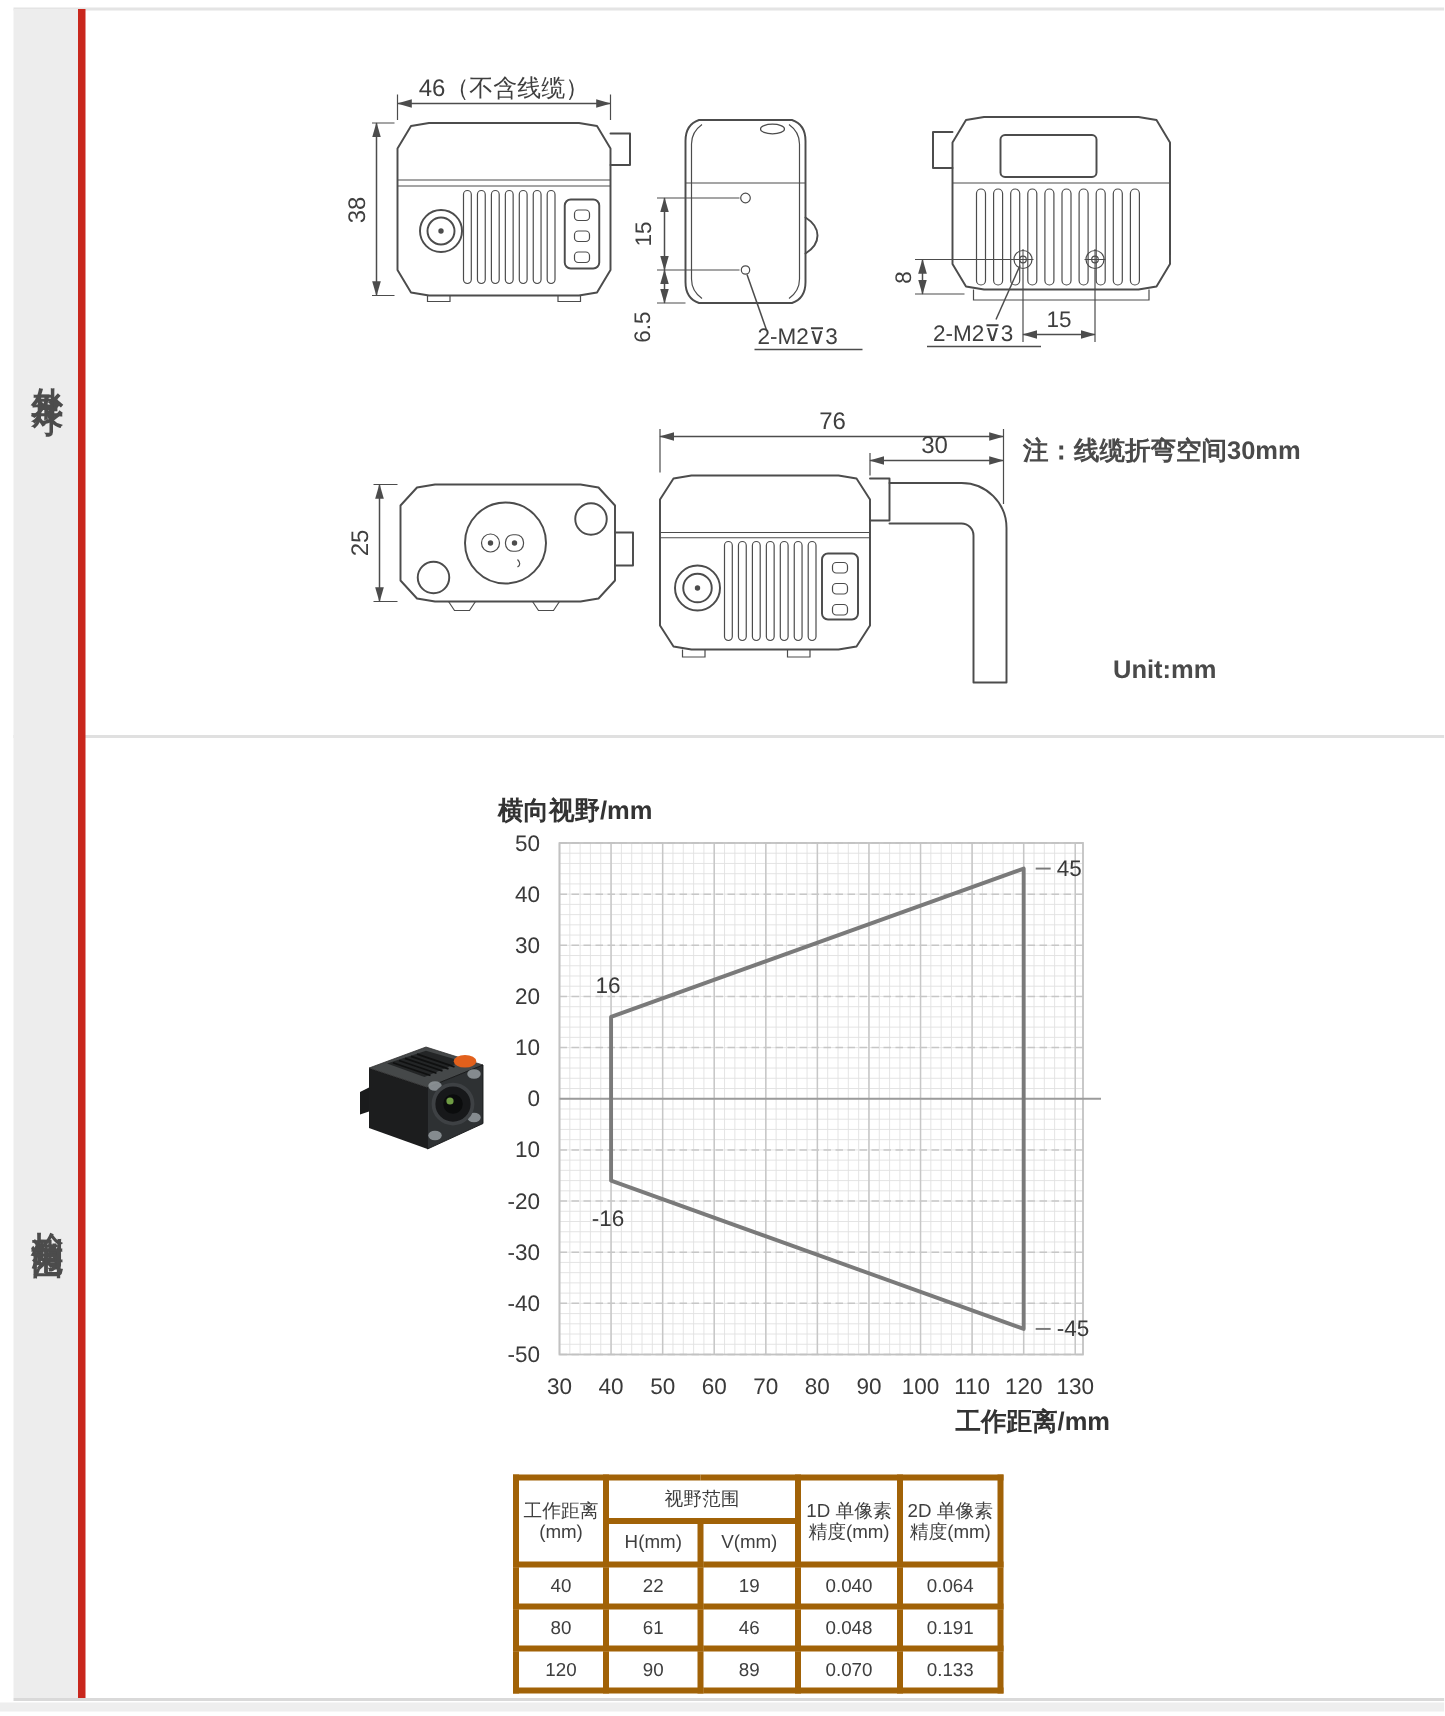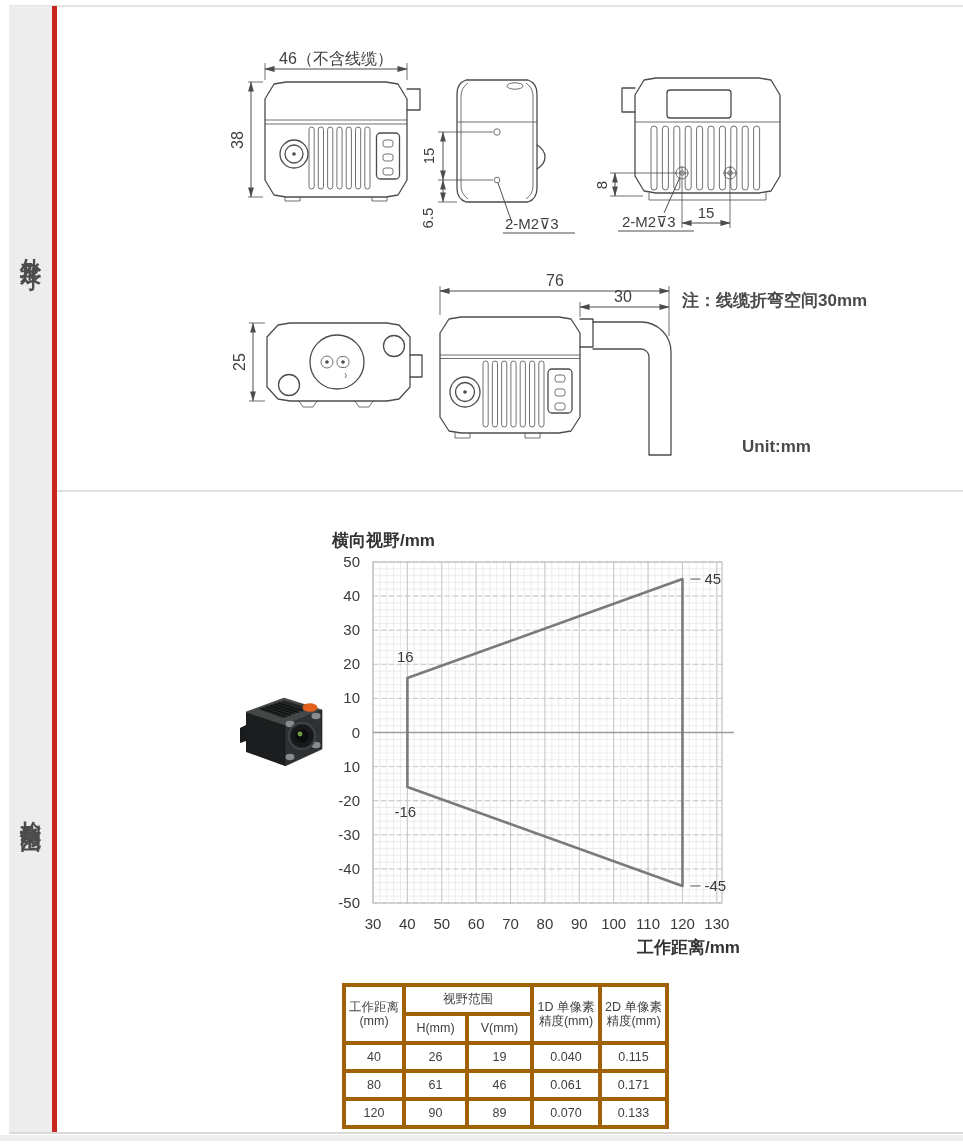--- a/index.html
+++ b/index.html
@@ -395,31 +395,31 @@
         </th>
       </tr>
       <tr>
         <th>H(mm)</th>
         <th>V(mm)</th>
       </tr>
     </thead>
     <tbody id="range-table-body">
         <tr>
           <td>40</td>
-          <td>26</td>
+          <td>22</td>
           <td>19</td>
           <td>0.040</td>
-          <td>0.115</td>
+          <td>0.064</td>
         </tr>
         <tr>
           <td>80</td>
           <td>61</td>
           <td>46</td>
-          <td>0.061</td>
-          <td>0.171</td>
+          <td>0.048</td>
+          <td>0.191</td>
         </tr>
         <tr>
           <td>120</td>
           <td>90</td>
           <td>89</td>
           <td>0.070</td>
           <td>0.133</td>
         </tr>
       </tbody>
   </table>

